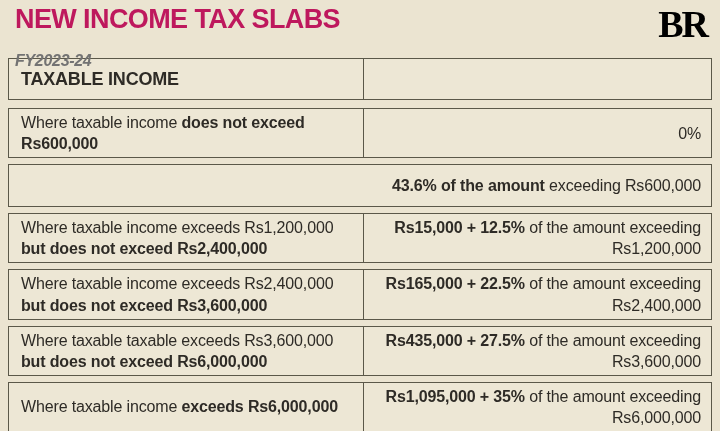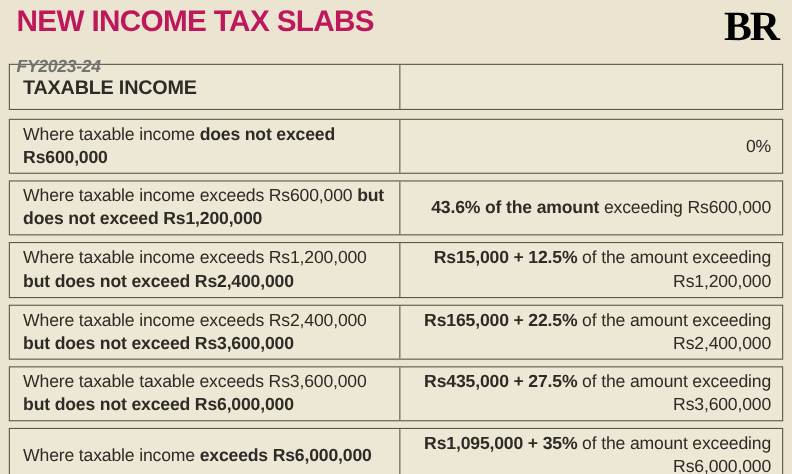--- a/index.html
+++ b/index.html
@@ -98,23 +98,20 @@
     <div class="trow r0">
       <div class="cell left">
         <p><span>Where taxable income </span><b>does not exceed Rs600,000</b></p>
       </div>
       <div class="cell right">
         <p><b></b><span>0%</span><span class="l2"></span></p>
       </div>
     </div>
 
     <div class="trow r1">
-      <div class="cell left">
-        <p><span>Where taxable income exceeds Rs600,000 </span><b>but does not exceed Rs1,200,000</b></p>
-      </div>
       <div class="cell right">
         <p><b>43.6% of the amount</b><span> exceeding Rs600,000</span><span class="l2"></span></p>
       </div>
     </div>
 
     <div class="trow r2">
       <div class="cell left">
         <p><span>Where taxable income exceeds Rs1,200,000 </span><b>but does not exceed Rs2,400,000</b></p>
       </div>
       <div class="cell right">

